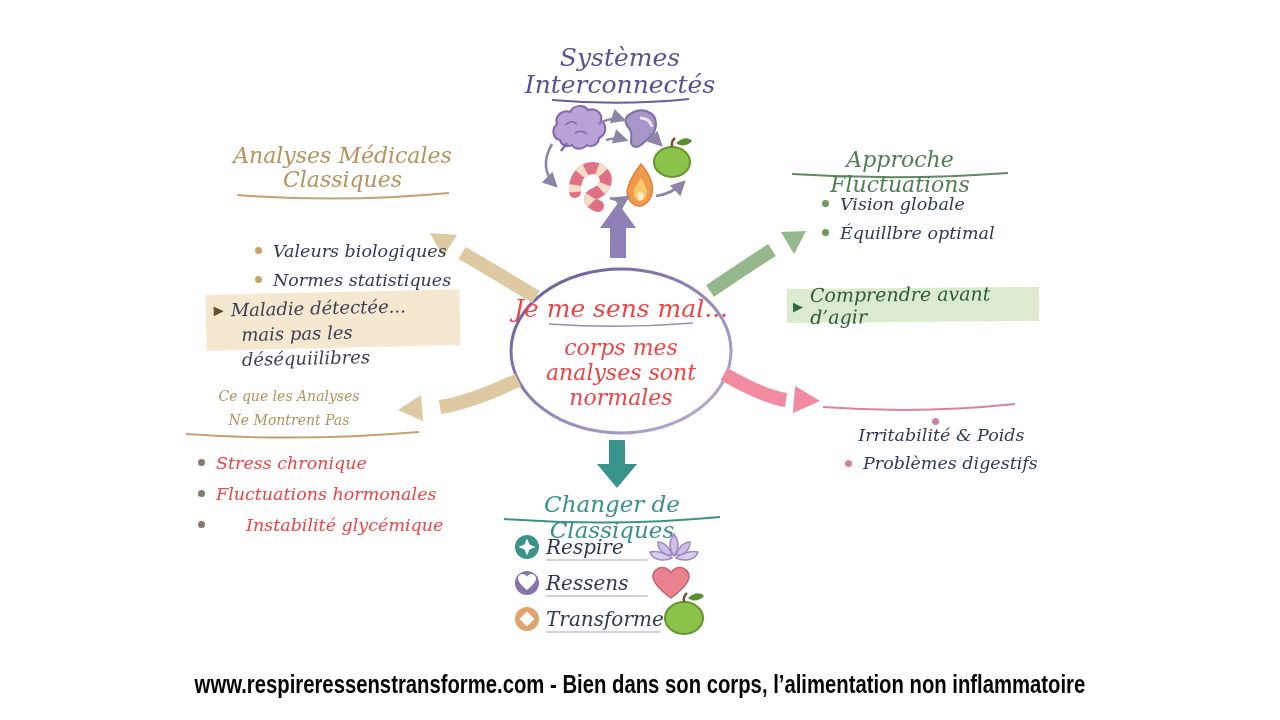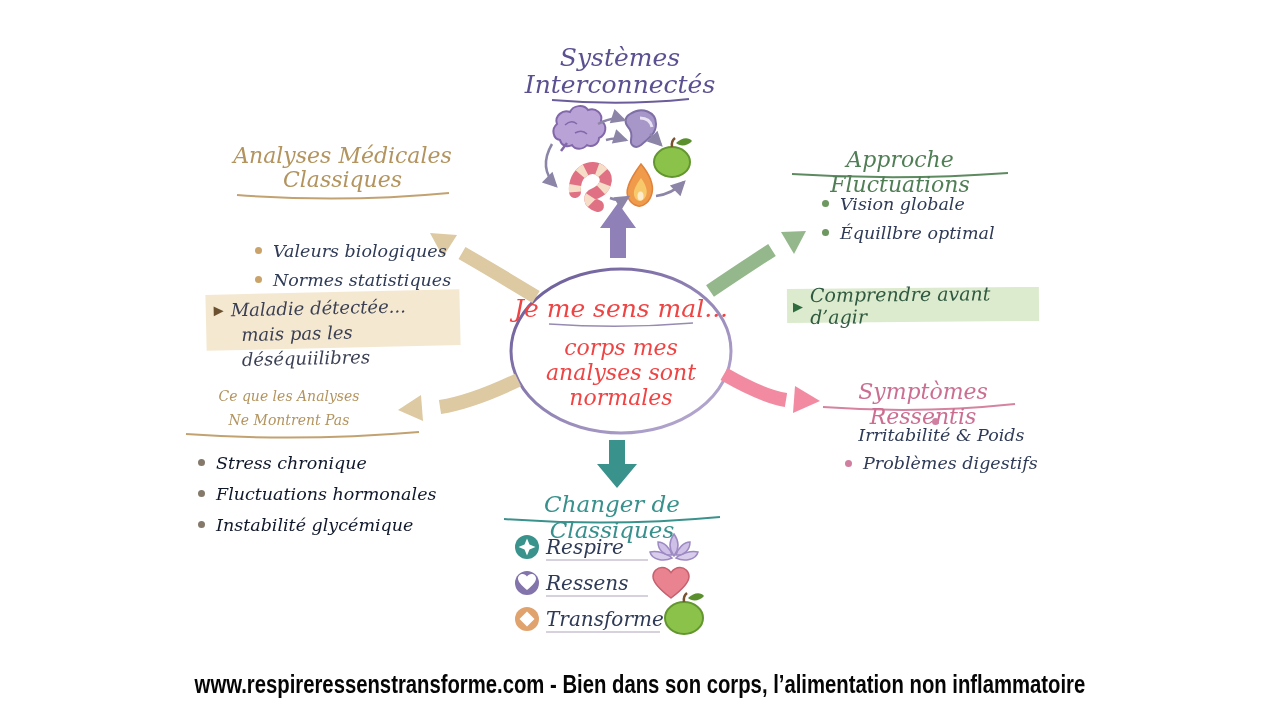--- a/index.html
+++ b/index.html
@@ -196,30 +196,30 @@
       <span class="marker marker-brown">▶</span>
       <span>Maladie détectée...</span>
     </div>
     <div class="hl-line2">mais pas les déséquiilibres</div>
   </div>
 
   <div class="txt ttl ttl-tan" style="left:175px;top:384px;width:228px;font-size:14px;line-height:24px;">
     <div>Ce que les Analyses</div>
     <div>Ne Montrent Pas</div>
   </div>
-  <div class="txt" style="left:198px;top:447px;color:#0f172a;">
+  <div class="txt" style="left:198px;top:447px;color:#ef4444;">
     <div class="li" style="height:31px;">
       <span class="dot dot-brown"></span>
       <span>Stress chronique</span>
       </div>
     <div class="li" style="height:31px;">
       <span class="dot dot-brown"></span>
       <span>Fluctuations hormonales</span>
       </div>
-    <div class="li" style="height:31px;">
+    <div class="li" style="height:31px;gap:30px;">
       <span class="dot dot-brown"></span>
       <span>Instabilité glycémique</span>
       </div>
   </div>
 
   <div class="txt ttl ttl-green" style="left:785px;top:147px;width:230px;font-size:22px;">Approche Fluctuations</div>
   <div class="txt" style="left:822px;top:189px;">
     <div class="li" style="height:29px;">
       <span class="dot dot-green"></span>
       <span>Vision globale</span>
@@ -227,21 +227,20 @@
     <div class="li" style="height:29px;">
       <span class="dot dot-green"></span>
       <span>Équillbre optimal</span>
       </div>
   </div>
   <div class="hl-box hl-green">
     <span class="marker marker-green">▶</span>
     <span>Comprendre avant d’agir</span>
   </div>
 
-  <div class="txt ttl ttl-pink" style="left:818px;top:379px;width:210px;font-size:22px;">Symptòmes Ressentis</div>
   <div class="txt" style="left:845px;top:418px;">
     <div class="li" style="height:30px;flex-direction:column;">
       <span class="dot dot-pink"></span>
       <span>Irritabilité &amp; Poids</span>
       </div>
     <div class="li" style="height:30px;">
       <span class="dot dot-pink"></span>
       <span>Problèmes digestifs</span>
       </div>
   </div>

